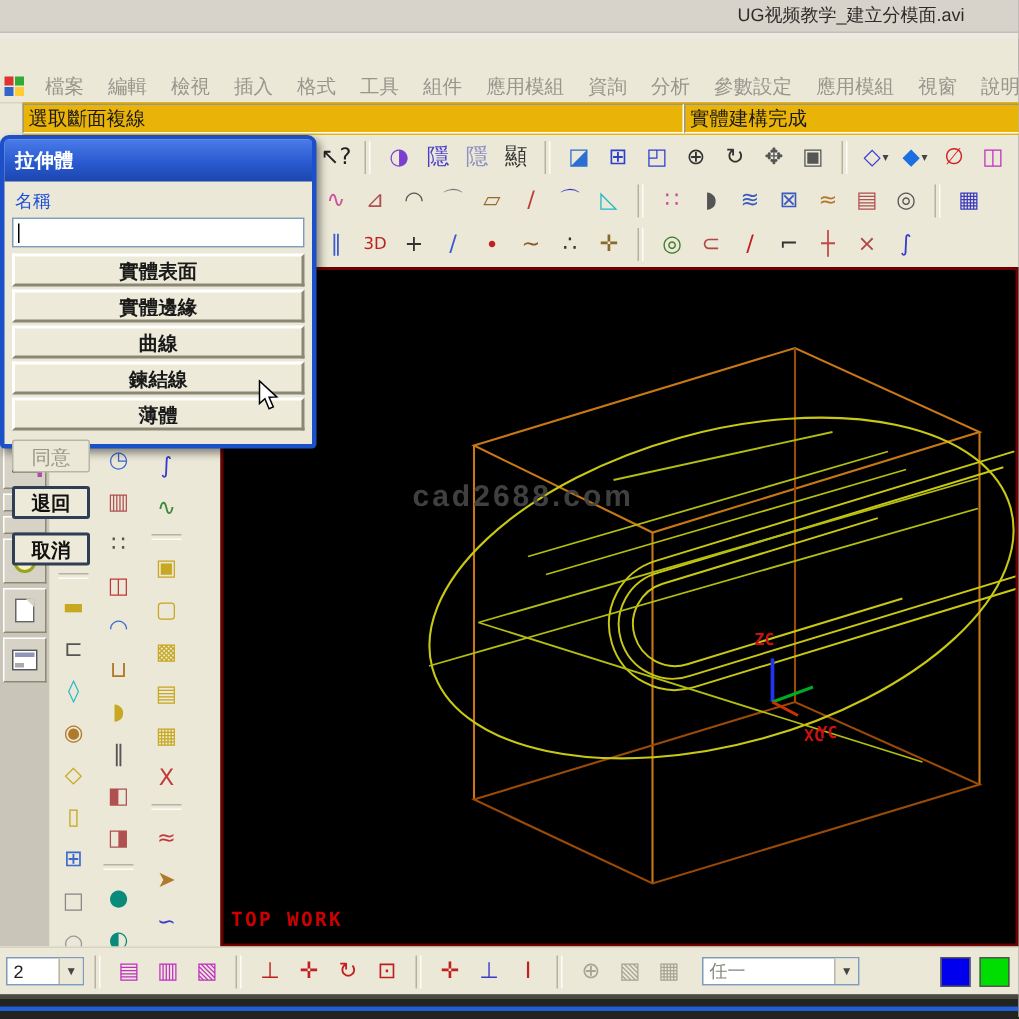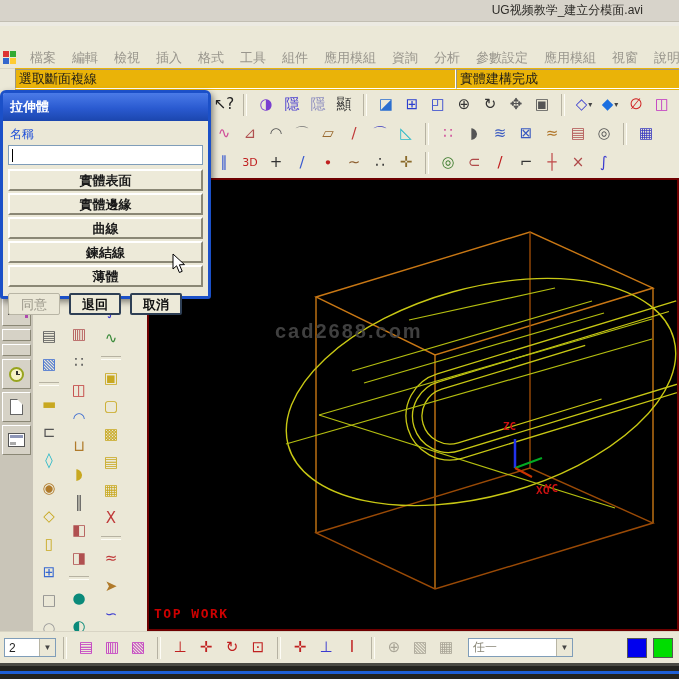--- a/index.html
+++ b/index.html
@@ -80,21 +80,21 @@
     border:3px solid #1B50C8;border-radius:6px 6px 3px 3px;background:#EBE8D7;box-sizing:border-box;box-shadow:2px 3px 6px rgba(0,0,0,.45);}
   .dialog-title{height:28px;background:linear-gradient(180deg,#4A7BE8 0%,#2A5AD0 55%,#1B46AE 100%);
     display:flex;align-items:center;padding-left:7px;color:#fff;font-weight:bold;font-size:13px;border-radius:2px 2px 0 0;}
   .dialog-body{padding:4px 5px 2px 5px;}
   .dlg-label{font-size:12px;color:#1d4ed8;margin:1px 0 2px 2px;}
   .dlg-input{position:relative;height:20px;background:#fff;border:1px solid #7F9DB9;box-sizing:border-box;margin-bottom:4px;}
   .dlg-caret{position:absolute;left:3px;top:3px;width:1px;height:13px;background:#000;}
   .dlg-btn{display:block;width:100%;height:22px;margin-bottom:2px;background:#EDEAD9;
     border:2px solid;border-color:#fff #8a8775 #8a8775 #fff;box-sizing:border-box;
     font-size:13px;font-weight:600;color:#1a1a1a;font-family:inherit;text-align:center;line-height:17px;}
-  .dlg-footer{display:flex;justify-content:flex-start;gap:9px;margin:6px 20px 0 0;}
+  .dlg-footer{display:flex;justify-content:flex-start;gap:9px;margin:6px 20px 0 0;flex-direction:column;}
   .dlg-fbtn{width:52px;height:22px;box-sizing:border-box;font-size:13px;font-family:inherit;text-align:center;line-height:17px;border-radius:2px;}
   .dlg-fbtn.primary{background:#EDEAD9;border:2px solid #2E3F55;color:#111;font-weight:600;}
   .dlg-fbtn.disabled{background:#EBE8D7;border:1px solid #b8b5a5;color:#9a978a;line-height:19px;}
 
   
   .bottom-bar{position:absolute;left:0;top:631px;width:679px;height:32px;background:#EBE8D7;
     display:flex;align-items:center;padding-left:4px;box-sizing:border-box;gap:2px;border-top:1px solid #d8d4c4;}
   .combo{height:19px;background:#fff;border:1px solid #7F9DB9;display:flex;align-items:center;box-sizing:border-box;}
   .combo .val{flex:1;font-size:12px;padding-left:4px;color:#222;}
   .combo .arrow{width:15px;height:100%;background:#EBE8D7;border-left:1px solid #b8b5a5;display:flex;align-items:center;justify-content:center;font-size:8px;color:#444;}

